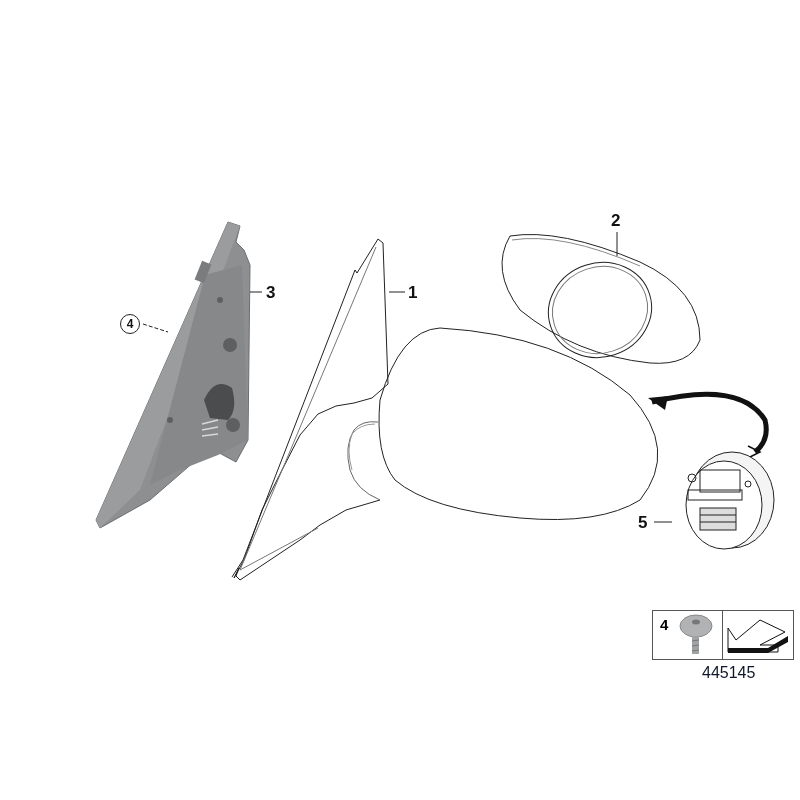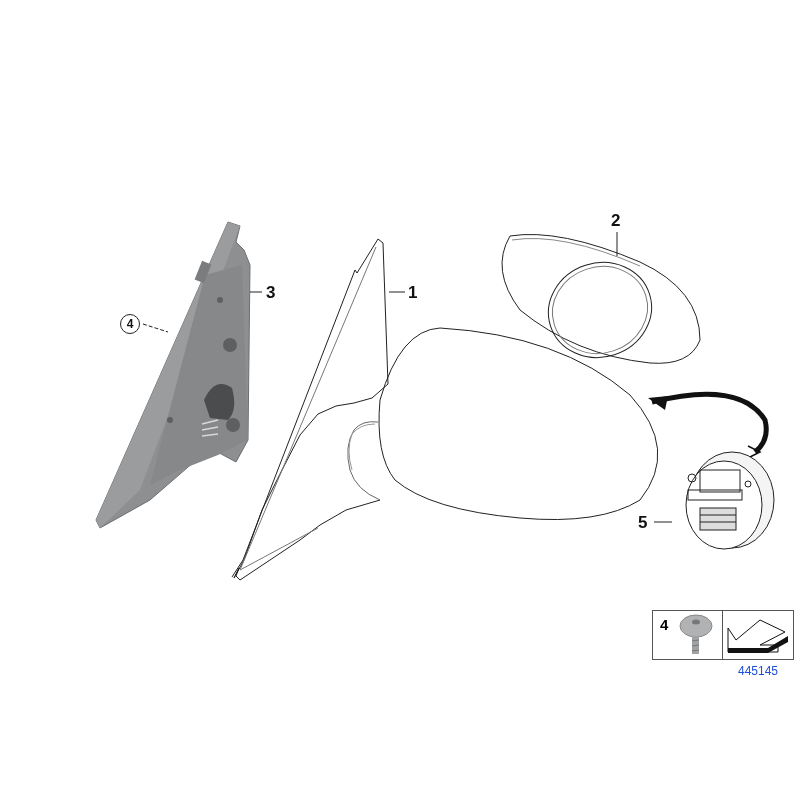--- a/index.html
+++ b/index.html
@@ -5,21 +5,21 @@
   html, body { margin:0; padding:0; background:#ffffff; }
   body { width:800px; height:800px; position:relative; overflow:hidden;
          font-family:"Liberation Sans", sans-serif; }
   svg.main { position:absolute; left:0; top:0; }
   .callout { position:absolute; font-weight:bold; font-size:17px; color:#111; line-height:1; }
   .circled { position:absolute; width:18px; height:18px; border:1.5px solid #222; border-radius:50%;
              font-weight:bold; font-size:12px; text-align:center; line-height:18px; color:#111; }
   .legend-box { position:absolute; left:652px; top:610px; width:140px; height:48px; border:1px solid #555; }
   .legend-divider { position:absolute; left:722px; top:610px; width:1px; height:49px; background:#555; }
   .legend-num { position:absolute; left:660px; top:616px; font-weight:bold; font-size:15px; }
-  .diagram-id { position:absolute; left:738px; top:664px; font-size:12px; color:#1d4ed8; }
+  .diagram-id { position:absolute; left:702px; top:664px; font-size:16px; color:#0f172a; }
 </style>
 </head>
 <body>
 
 <svg class="main" width="800" height="800" viewBox="0 0 800 800">
 
   <g>
     <path d="M228,222 L240,226 L236,242 L244,250 L250,265 L248,440 L236,462 L210,448 L150,500 L100,528 L96,520 Z" fill="#8d8f91" stroke="#6c6e70" stroke-width="1"></path>
     <path d="M228,222 L240,226 L140,490 L100,528 L96,520 Z" fill="#9a9c9e"></path>
     <path d="M205,275 L242,265 L248,440 L218,455 L180,470 L150,485 Z" fill="#86888a"></path>

